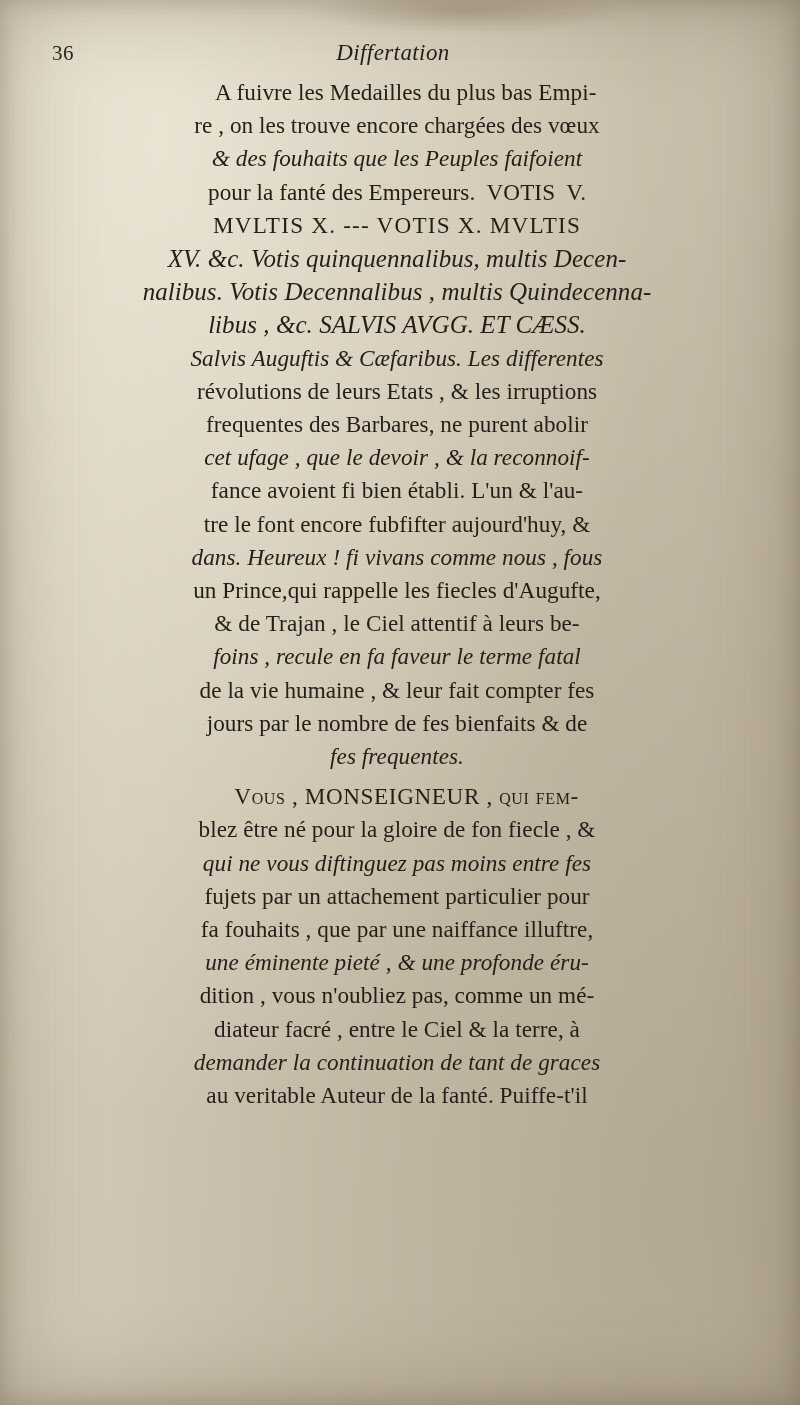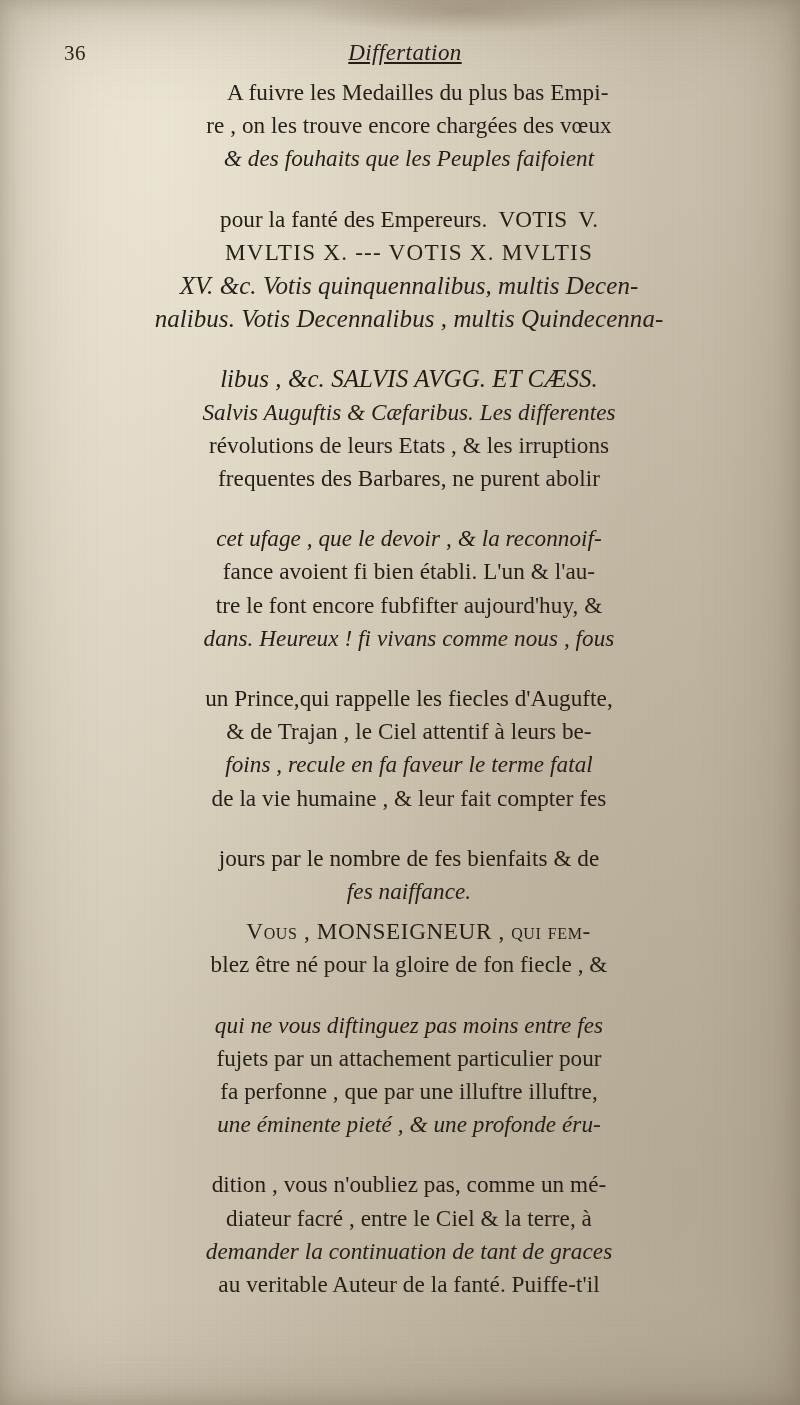--- a/index.html
+++ b/index.html
@@ -41,21 +41,21 @@
     top: -12px;
     width: 330px;
     height: 46px;
     border-radius: 50%;
     background: radial-gradient(ellipse at center, rgba(130,112,84,0.35), rgba(130,112,84,0) 70%);
     pointer-events: none;
   }
 
   .content {
     position: absolute;
-    left: 64px;
+    left: 52px;
     top: 40px;
     width: 690px;
   }
 
   
   .header {
     display: flex;
     align-items: baseline;
     height: 34px;
     margin-bottom: 2px;
@@ -67,21 +67,20 @@
     color: #2c251c;
   }
   .running-head {
     flex: 1;
     text-align: center;
     font-style: italic;
     font-size: 23px;
     letter-spacing: 0.4px;
     padding-right: 70px;
     color: #231d16;
-    text-decoration: underline;
   }
 
   .body {
     font-size: 23.2px;
     line-height: 33.2px;
     text-align: center;
   }
   .line {
     white-space: pre-wrap;
     letter-spacing: 0.05px;
@@ -90,21 +89,21 @@
   .sc {
     font-variant: small-caps;
     letter-spacing: 0.6px;
     margin-top: 7px;
   }
   .caps { letter-spacing: 1.2px; }
   .smalltxt { font-size: 25px; }
 
   
   .line:nth-child(3n) { color: #26201a; font-style: italic; }
-  .line:nth-child(4n) { color: #221c15; margin-top: 27px; }
+  .line:nth-child(4n) { color: #221c15; }
 </style>
 </head>
 <body>
 
 <div class="page">
   <div class="topmark"></div>
 
   <div class="content">
 
     <div class="header">
@@ -126,26 +125,26 @@
       <div class="line">frequentes des Barbares, ne purent abolir</div>
       <div class="line">cet ufage , que le devoir , &amp; la reconnoif-</div>
       <div class="line">fance avoient fi bien établi. L'un &amp; l'au-</div>
       <div class="line">tre le font encore fubfifter aujourd'huy, &amp;</div>
       <div class="line">dans. Heureux ! fi vivans comme nous , fous</div>
       <div class="line">un Prince,qui rappelle les fiecles d'Augufte,</div>
       <div class="line">&amp; de Trajan , le Ciel attentif à leurs be-</div>
       <div class="line">foins , recule en fa faveur le terme fatal</div>
       <div class="line">de la vie humaine , &amp; leur fait compter fes</div>
       <div class="line">jours par le nombre de fes bienfaits &amp; de</div>
-      <div class="line">fes naiffance.</div>
+      <div class="line">fes frequentes.</div>
       <div class="line sc">   Vous , MONSEIGNEUR , qui fem-</div>
       <div class="line">blez être né pour la gloire de fon fiecle , &amp;</div>
       <div class="line">qui ne vous diftinguez pas moins entre fes</div>
       <div class="line">fujets par un attachement particulier pour</div>
-      <div class="line">fa perfonne , que par une illuftre illuftre,</div>
+      <div class="line">fa fouhaits , que par une naiffance illuftre,</div>
       <div class="line">une éminente pieté , &amp; une profonde éru-</div>
       <div class="line">dition , vous n'oubliez pas, comme un mé-</div>
       <div class="line">diateur facré , entre le Ciel &amp; la terre, à</div>
       <div class="line">demander la continuation de tant de graces</div>
       <div class="line">au veritable Auteur de la fanté. Puiffe-t'il</div>
     </div>
 
   </div>
 
   <div class="grain"></div>

